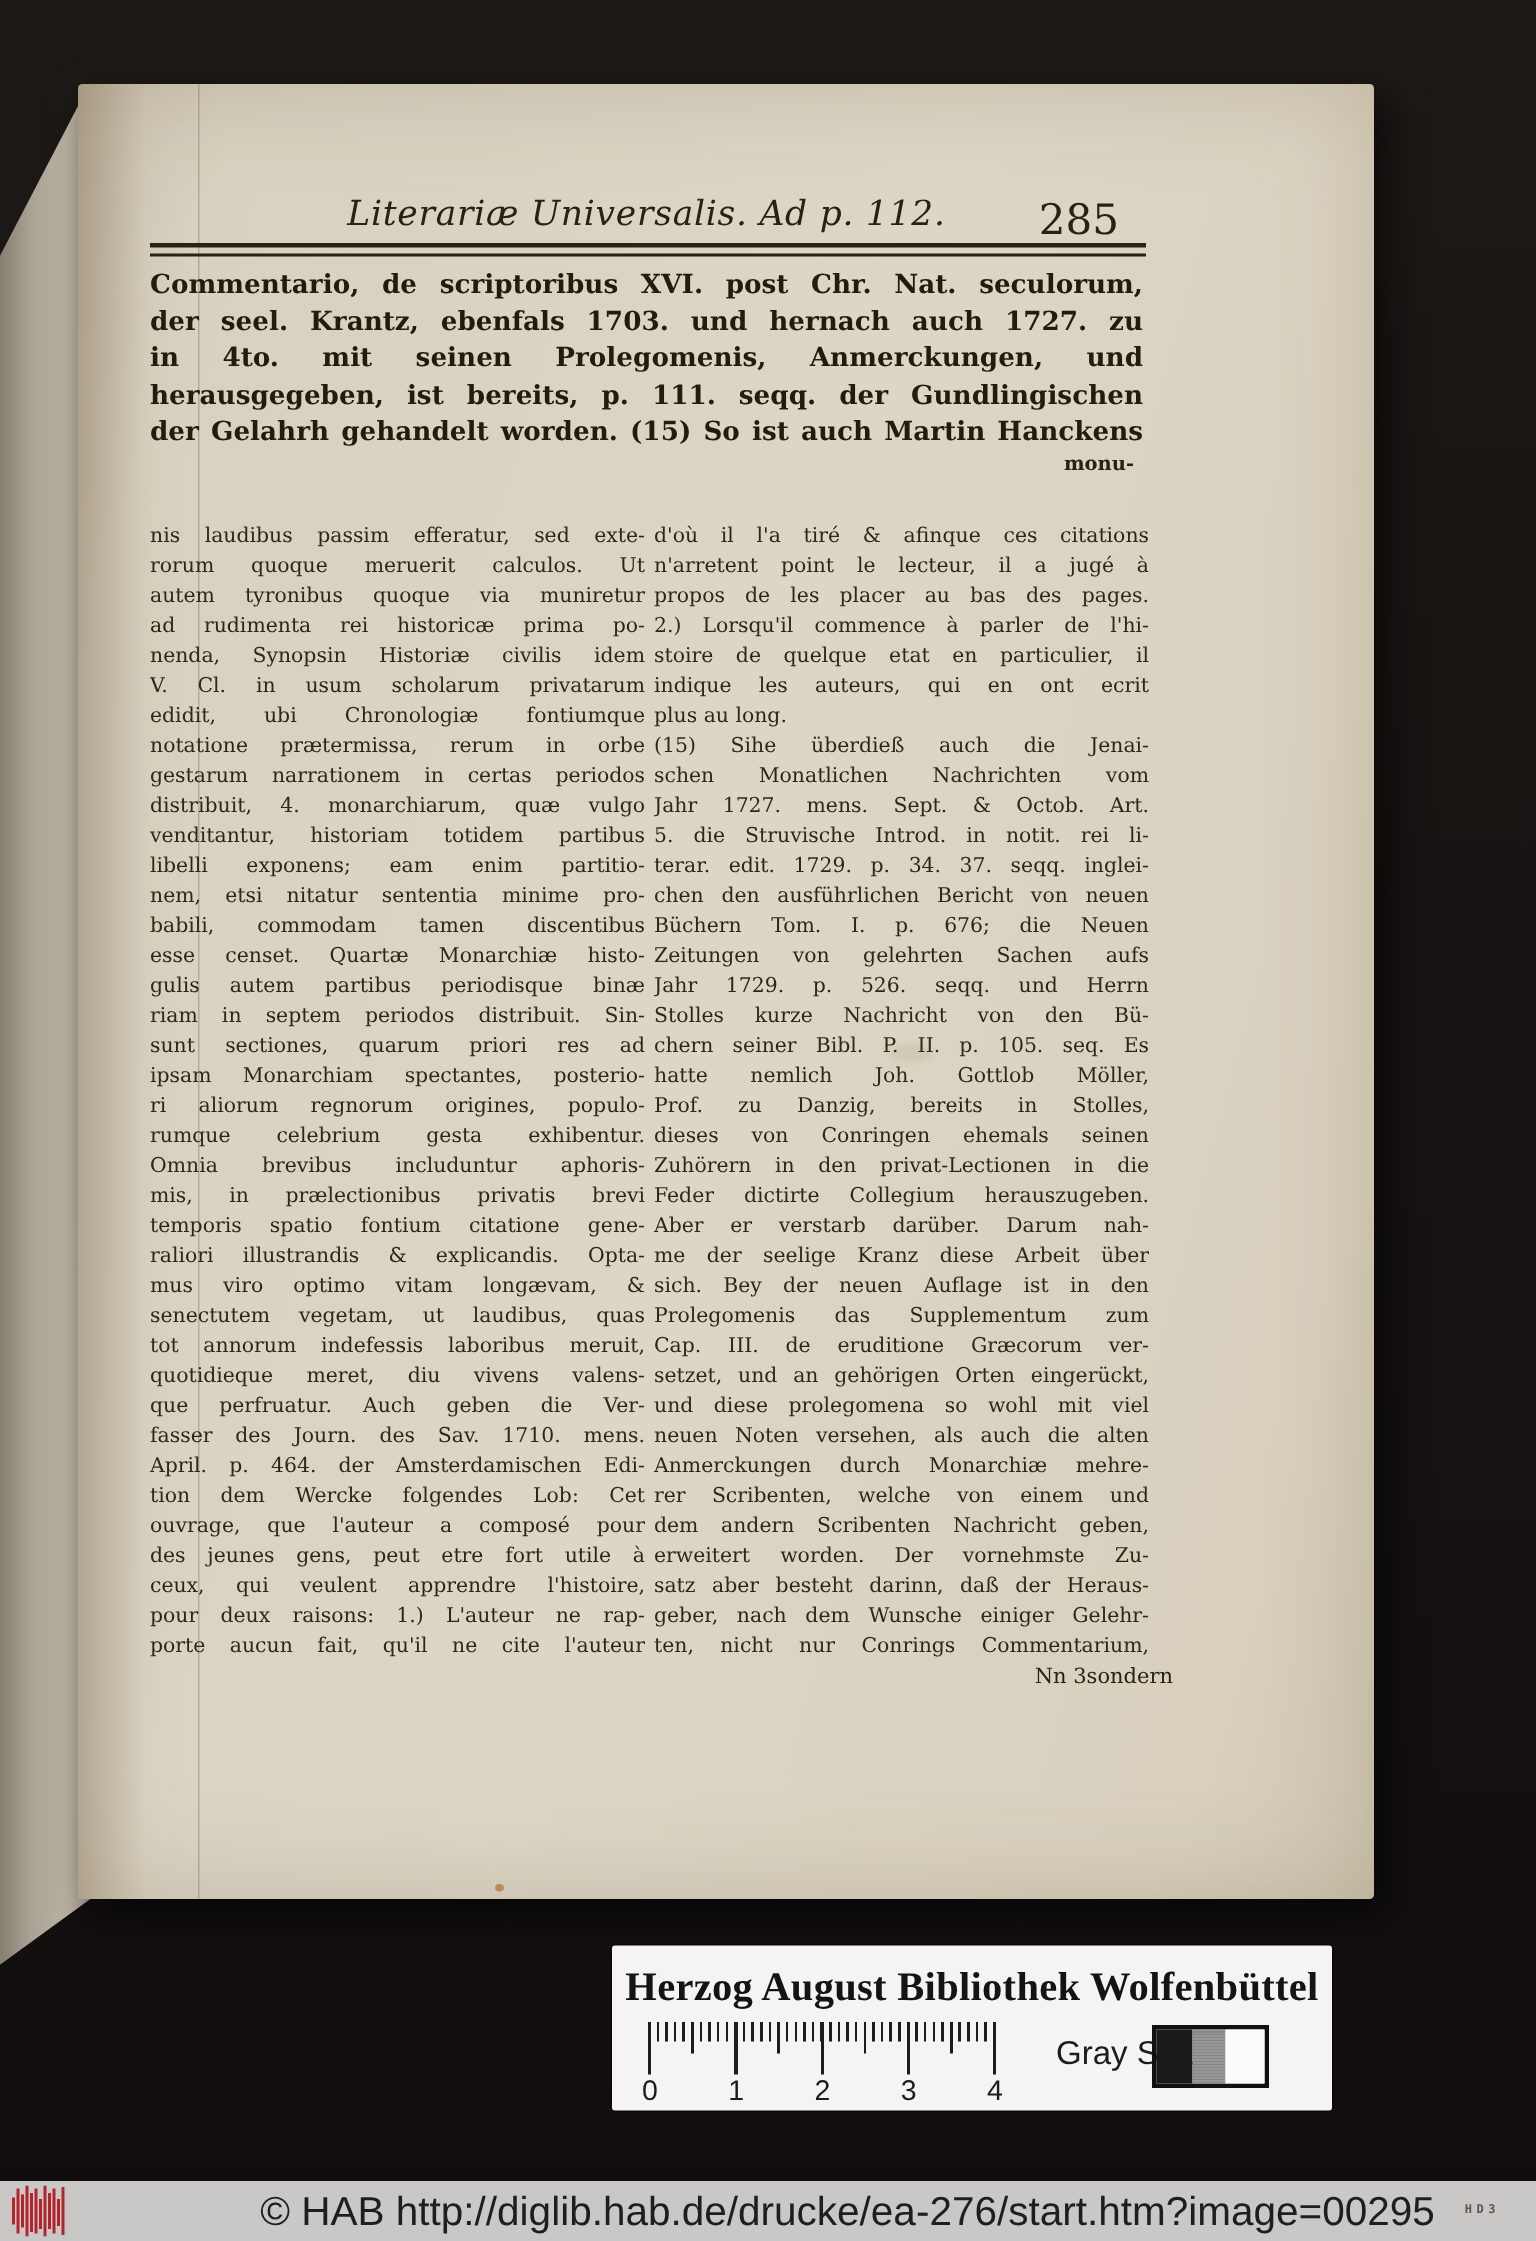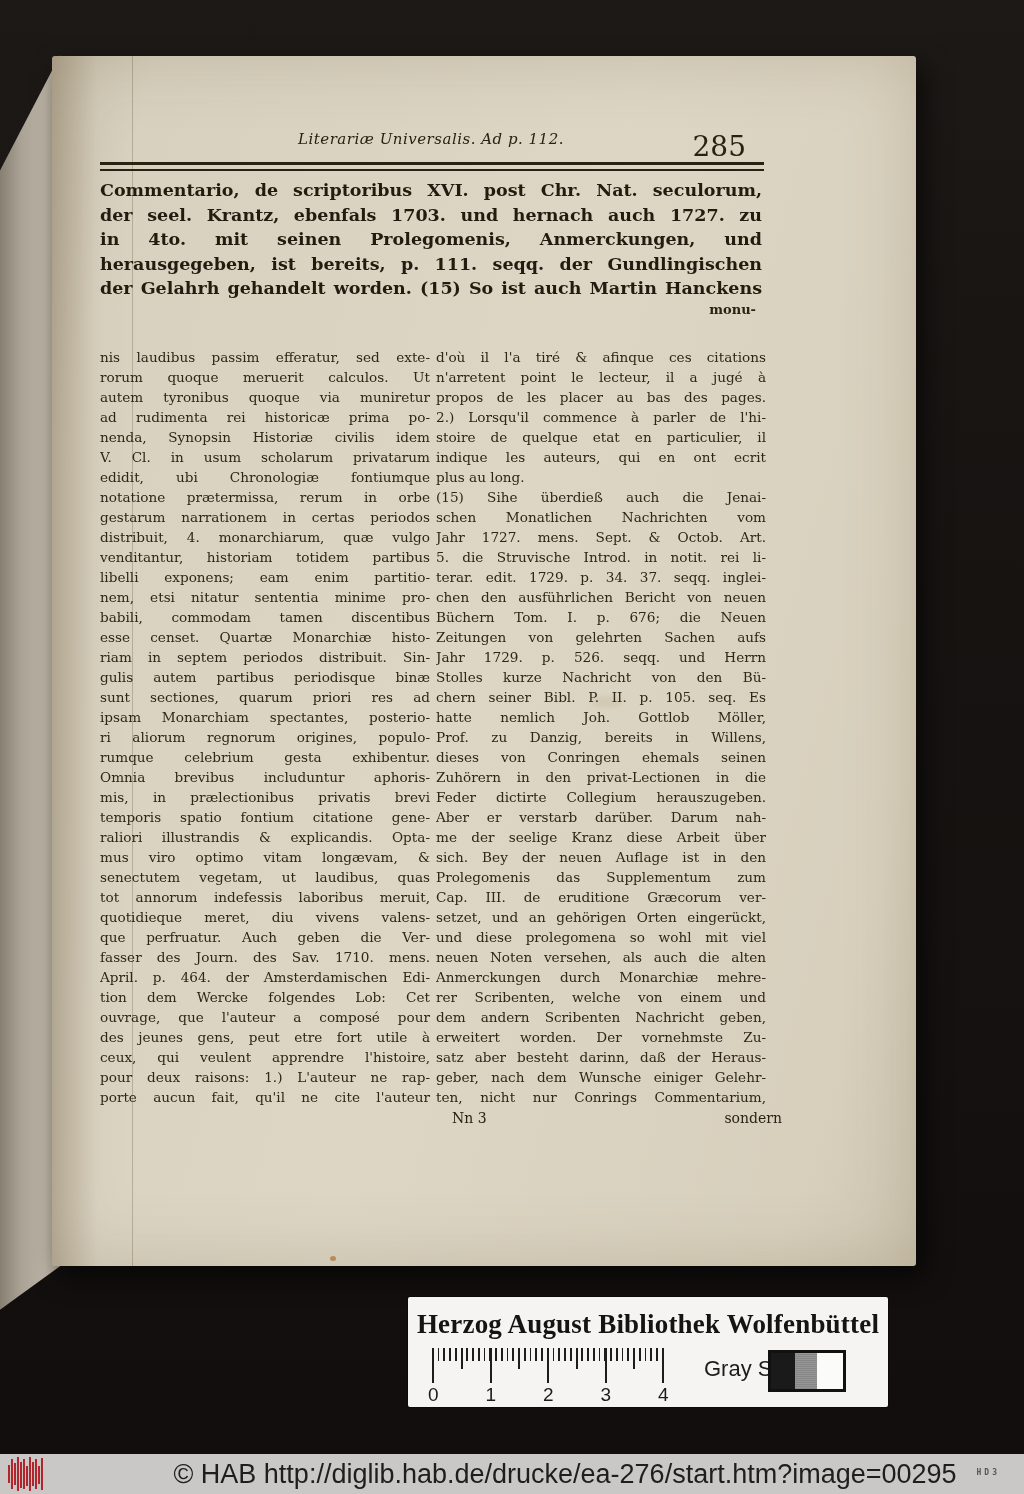--- a/index.html
+++ b/index.html
@@ -18,38 +18,38 @@
       linear-gradient(90deg,rgba(116,98,72,.30) 0,rgba(116,98,72,0) 46px),
       linear-gradient(105deg,#ccc4b1 0%,#d8d1bf 9%,#ddd6c5 50%,#d8d0bd 88%,#cfc7b3 100%);
     box-shadow:inset 0 0 70px rgba(104,86,56,.22), 8px 10px 26px rgba(0,0,0,.6);}
   .crease{position:absolute;left:80px;top:0;width:1px;height:100%;background:rgba(116,100,74,.35);}
   .stain1{position:absolute;left:278px;top:1200px;width:6px;height:5px;border-radius:50%;
           background:#a86a28;opacity:.65;}
   .stain2{position:absolute;left:540px;top:640px;width:30px;height:12px;border-radius:50%;
           background:rgba(150,120,70,.12);filter:blur(2px);}
 
   .running-title{position:absolute;left:48px;top:74px;width:662px;text-align:center;
-    font-style:italic;font-size:15px;color:#2a2115;letter-spacing:.5px;}
+    font-style:italic;font-size:23px;color:#2a2115;letter-spacing:.5px;}
   .page-number{position:absolute;right:170px;top:74px;font-size:28px;color:#2a2115;}
   .rule{position:absolute;left:48px;top:106px;width:664px;height:4px;
     border-top:3px solid #2a2114;border-bottom:2px solid #2a2114;}
 
   .intro{position:absolute;left:48px;top:122px;width:662px;}
   .iline{font-family:"DejaVu Serif",serif;font-weight:bold;font-size:17.5px;line-height:24.5px;
     height:24.5px;overflow:hidden;color:#241b10;}
   .catchword-row{position:absolute;left:48px;top:246px;width:662px;text-align:right;
     font-weight:bold;font-size:13px;color:#2a2115;padding-right:6px;box-sizing:border-box;}
 
   .columns{position:absolute;left:48px;top:291px;width:672px;display:grid;
     grid-template-columns:330px 330px;column-gap:6px;}
   .cline{font-family:"DejaVu Serif",serif;font-size:13.6px;line-height:20px;height:20px;
     overflow:hidden;color:#2e2619;}
   .just{text-align:justify;text-align-last:justify;}
-  .sig-row{display:flex;justify-content:space-between;font-size:14px;line-height:22px;
-    color:#2a2115;padding-left:16px;gap:12px;}
+  .sig-row{display:flex;justify-content:flex-end;font-size:14px;line-height:22px;
+    color:#2a2115;padding-left:16px;}
 
   
   .label{position:absolute;left:408px;top:1297px;width:480px;height:110px;background:#f5f4f2;
     border-radius:2px;box-shadow:0 0 0 1px rgba(0,0,0,.25);}
   .label-title{margin-top:12px;text-align:center;font-family:"Liberation Serif",serif;
     font-weight:bold;font-size:27px;color:#141414;letter-spacing:.2px;}
   .label-row{position:relative;margin:8px 0 0 24px;height:60px;}
   .ruler{position:absolute;left:0;top:0;width:240px;height:60px;}
   .ticks-mm{position:absolute;left:0;top:0;width:232px;height:13px;
     background:repeating-linear-gradient(90deg,#1c1c1c 0 1.6px,transparent 1.6px 5.75px);}
@@ -111,22 +111,22 @@
           <div class="cline just">V. Cl. in usum scholarum privatarum</div>
           <div class="cline just">edidit, ubi Chronologiæ fontiumque</div>
           <div class="cline just">notatione prætermissa, rerum in orbe</div>
           <div class="cline just">gestarum narrationem in certas periodos</div>
           <div class="cline just">distribuit, 4. monarchiarum, quæ vulgo</div>
           <div class="cline just">venditantur, historiam totidem partibus</div>
           <div class="cline just">libelli exponens; eam enim partitio-</div>
           <div class="cline just">nem, etsi nitatur sententia minime pro-</div>
           <div class="cline just">babili, commodam tamen discentibus</div>
           <div class="cline just">esse censet.  Quartæ Monarchiæ histo-</div>
+          <div class="cline just">gulis autem partibus periodisque binæ</div>
           <div class="cline just">riam in septem periodos distribuit. Sin-</div>
-          <div class="cline just">gulis autem partibus periodisque binæ</div>
           <div class="cline just">sunt sectiones, quarum priori res ad</div>
           <div class="cline just">ipsam Monarchiam spectantes, posterio-</div>
           <div class="cline just">ri aliorum regnorum origines, populo-</div>
           <div class="cline just">rumque celebrium gesta exhibentur.</div>
           <div class="cline just">Omnia brevibus includuntur aphoris-</div>
           <div class="cline just">mis, in prælectionibus privatis brevi</div>
           <div class="cline just">temporis spatio fontium citatione gene-</div>
           <div class="cline just">raliori illustrandis &amp; explicandis. Opta-</div>
           <div class="cline just">mus viro optimo vitam longævam, &amp;</div>
           <div class="cline just">senectutem vegetam, ut laudibus, quas</div>
@@ -156,21 +156,21 @@
           <div class="cline just">Jahr 1727. mens. Sept. &amp; Octob. Art.</div>
           <div class="cline just">5. die Struvische Introd. in notit. rei li-</div>
           <div class="cline just">terar. edit. 1729. p. 34. 37. seqq. inglei-</div>
           <div class="cline just">chen den ausführlichen Bericht von neuen</div>
           <div class="cline just">Büchern Tom. I. p. 676;  die Neuen</div>
           <div class="cline just">Zeitungen von gelehrten Sachen aufs</div>
           <div class="cline just">Jahr 1729. p. 526. seqq. und Herrn</div>
           <div class="cline just">Stolles kurze Nachricht von den Bü-</div>
           <div class="cline just">chern seiner Bibl. P. II. p. 105. seq.  Es</div>
           <div class="cline just">hatte nemlich Joh. Gottlob Möller,</div>
-          <div class="cline just">Prof. zu Danzig, bereits in Willens,</div>
+          <div class="cline just">Prof. zu Danzig, bereits in Stolles,</div>
           <div class="cline just">dieses von Conringen ehemals seinen</div>
           <div class="cline just">Zuhörern in den privat-Lectionen in die</div>
           <div class="cline just">Feder dictirte Collegium herauszugeben.</div>
           <div class="cline just">Aber er verstarb darüber.  Darum nah-</div>
           <div class="cline just">me der seelige Kranz diese Arbeit über</div>
           <div class="cline just">sich.  Bey der neuen Auflage ist in den</div>
           <div class="cline just">Prolegomenis das Supplementum zum</div>
           <div class="cline just">Cap. III. de eruditione Græcorum ver-</div>
           <div class="cline just">setzet, und an gehörigen Orten eingerückt,</div>
           <div class="cline just">und diese prolegomena so wohl mit viel</div>

